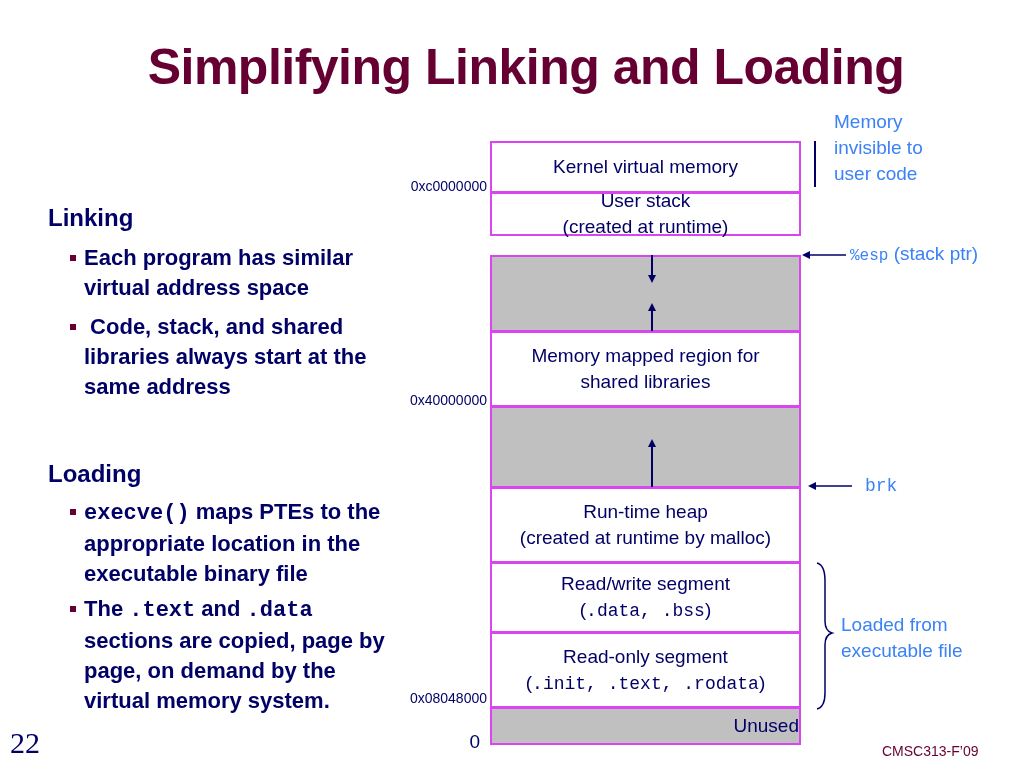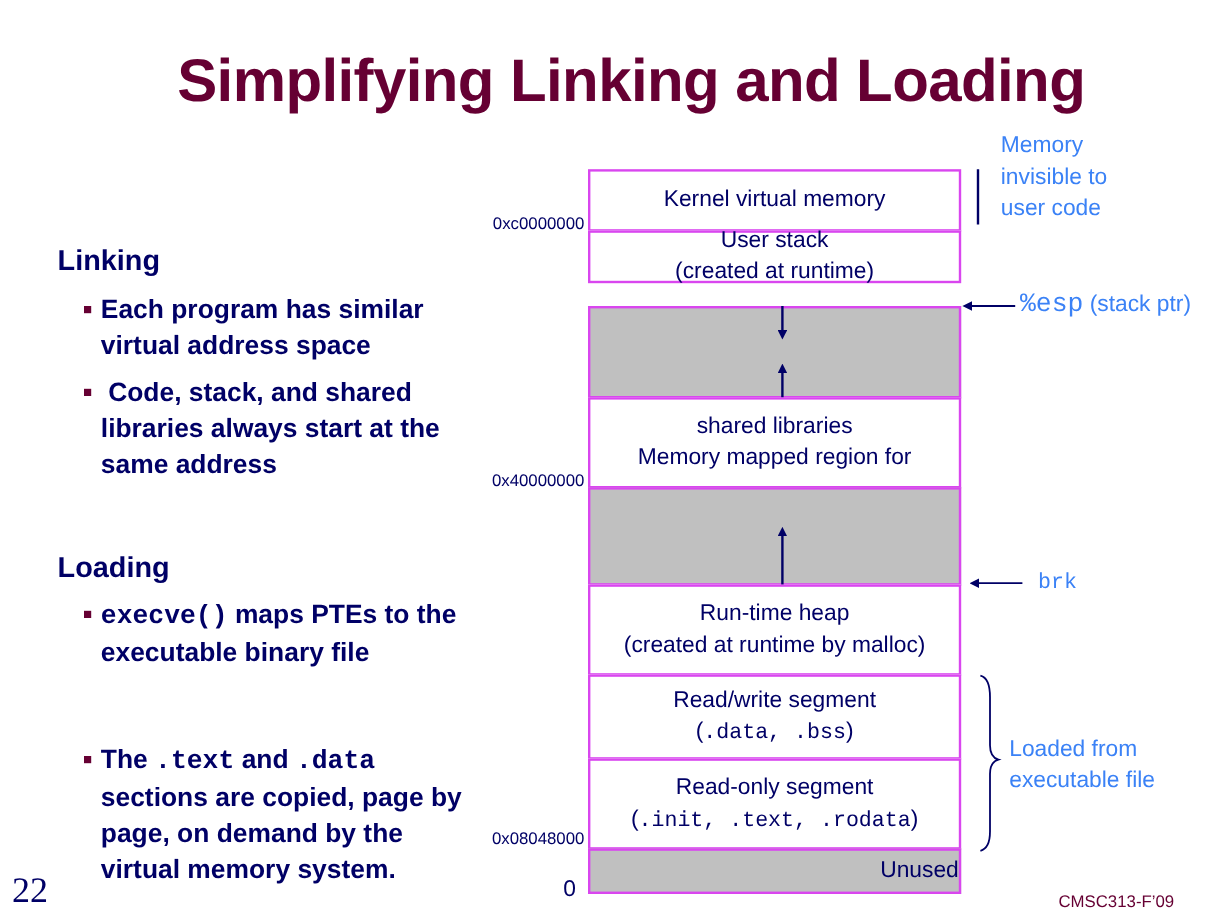--- a/index.html
+++ b/index.html
@@ -37,41 +37,42 @@
   <span class="sq"></span>
   <div style="white-space:pre;"> Code, stack, and shared</div>
   <div>libraries always start at the</div>
   <div>same address</div>
 </div>
 
 <div class="abs sec-head" style="left:48px; top:460px;">Loading</div>
 <div class="abs bullet" style="left:84px; top:497px; width:360px;">
   <span class="sq"></span>
   <div><span class="mono">execve()</span><span style="white-space:pre;"> maps PTEs to the</span></div>
+  <div>appropriate location in the</div>
   <div>executable binary file</div>
 </div>
-<div class="abs bullet" style="left:84px; top:594px; width:360px;margin-top:24px;">
+<div class="abs bullet" style="left:84px; top:594px; width:360px;">
   <span class="sq"></span>
   <div style="white-space:pre;"><span>The </span><span class="mono">.text</span><span> and </span><span class="mono">.data</span></div>
   <div>sections are copied, page by</div>
   <div>page, on demand by the</div>
   <div>virtual memory system.</div>
 </div>
 
 <div class="box white" style="top:141px; height:52px;">
   <div>Kernel virtual memory</div>
 </div>
 <div class="box white" style="top:192px; height:44px;">
   <div>User stack</div>
   <div>(created at runtime)</div>
 </div>
 <div class="box gray" style="top:255px; height:77px;"></div>
 <div class="box white" style="top:331px; height:76px;">
+  <div>Memory mapped region for</div>
   <div>shared libraries</div>
-  <div>Memory mapped region for</div>
 </div>
 <div class="box gray" style="top:406px; height:82px;"></div>
 <div class="box white" style="top:487px; height:76px;">
   <div>Run-time heap</div>
   <div>(created at runtime by malloc)</div>
 </div>
 <div class="box white" style="top:562px; height:71px;">
   <div>Read/write segment</div>
   <div>(<span class="mono-plain" style="font-size:18px;">.data, .bss</span>)</div>
 </div>
@@ -108,21 +109,21 @@
 <div class="abs addr" style="left:377px; top:178px;">0xc0000000</div>
 <div class="abs addr" style="left:377px; top:392px;">0x40000000</div>
 <div class="abs addr" style="left:377px; top:690px;">0x08048000</div>
 <div class="abs addr" style="left:370px; top:731px; font-size:19px;">0</div>
 
 <div class="abs side" style="left:834px; top:109px;">
   <div>Memory</div>
   <div>invisible to</div>
   <div>user code</div>
 </div>
-<div class="abs side" style="left:850px; top:241px; white-space:pre;"><span class="mono-plain" style="font-size:22px;">%esp</span><span> (stack ptr)</span></div>
+<div class="abs side" style="left:850px; top:241px; white-space:pre;"><span class="mono-plain" style="font-size:16px;">%esp</span><span> (stack ptr)</span></div>
 <div class="abs side mono-plain" style="left:865px; top:473px; font-size:18px;">brk</div>
 <div class="abs side" style="left:841px; top:612px;">
   <div>Loaded from</div>
   <div>executable file</div>
 </div>
 
 <div class="abs" style="left:10px; top:726px; font-family:'Liberation Serif', serif; font-size:30px; color:#000066;">22</div>
 <div class="abs footer" style="left:882px; top:743px;">CMSC313-F’09</div>
 
 </body></html>

